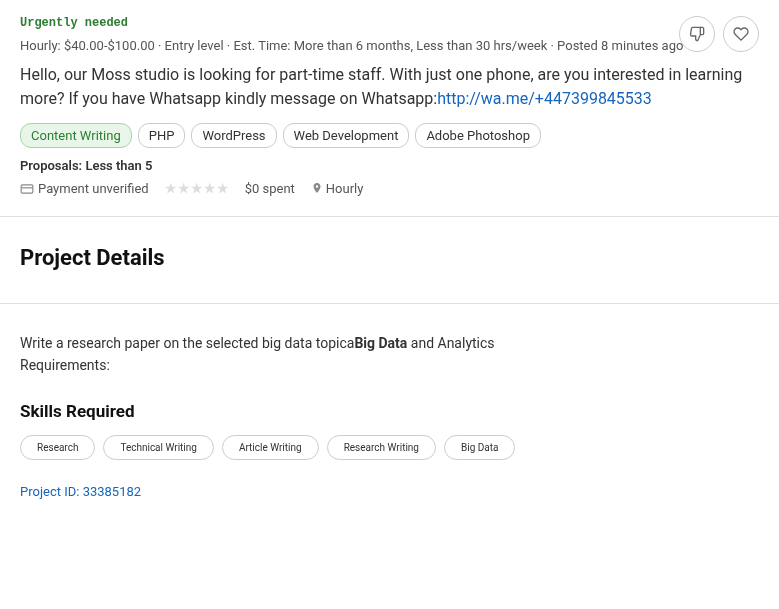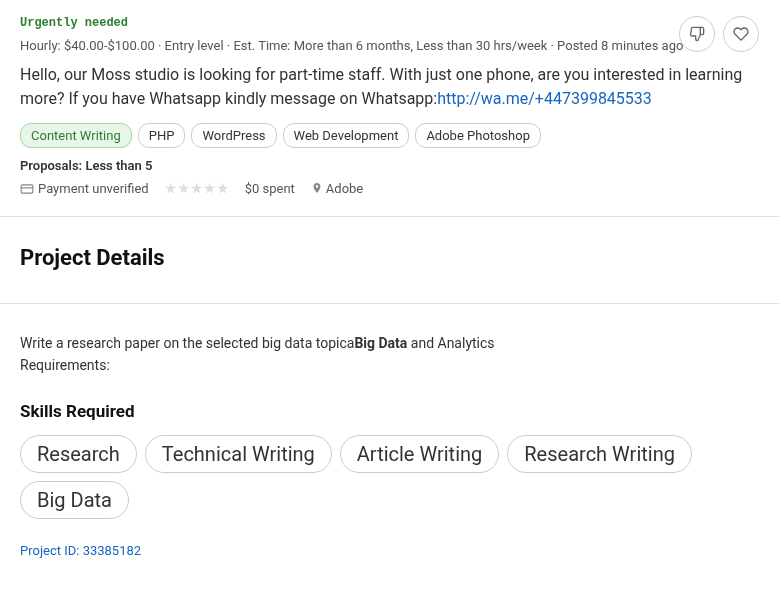--- a/index.html
+++ b/index.html
@@ -164,21 +164,21 @@
       display: flex;
       flex-wrap: wrap;
       gap: 8px;
       margin-bottom: 24px;
     }
 
     .skill-tag {
       padding: 6px 16px;
       border-radius: 50px;
       border: 1px solid #ccc;
-      font-size: 20px;
+      font-size: 10px;
       color: #333;
       background: #fff;
     }
 
     .project-id {
       font-size: 13px;
       color: #555;
     }
 
     .project-id span {
@@ -236,21 +236,21 @@
       <span class="star"></span>
       <span class="star"></span>
       <span class="star"></span>
       <span class="star"></span>
     </span>
     <span>$0 spent</span>
     <span class="location-icon">
       <svg width="12" height="14" viewBox="0 0 24 28" fill="#888">
         <path d="M12 2C8.13 2 5 5.13 5 9c0 5.25 7 13 7 13s7-7.75 7-13c0-3.87-3.13-7-7-7zm0 9.5c-1.38 0-2.5-1.12-2.5-2.5s1.12-2.5 2.5-2.5 2.5 1.12 2.5 2.5-1.12 2.5-2.5 2.5z"></path>
       </svg>
-      <span>Adobe</span>
+      <span>Hourly</span>
     </span>
   </div>
 </div>
 
 <div class="middle-section">
   <h2 class="project-details-title">Project Details</h2>
 </div>
 
 <div class="bottom-section">
   <div class="project-description">

